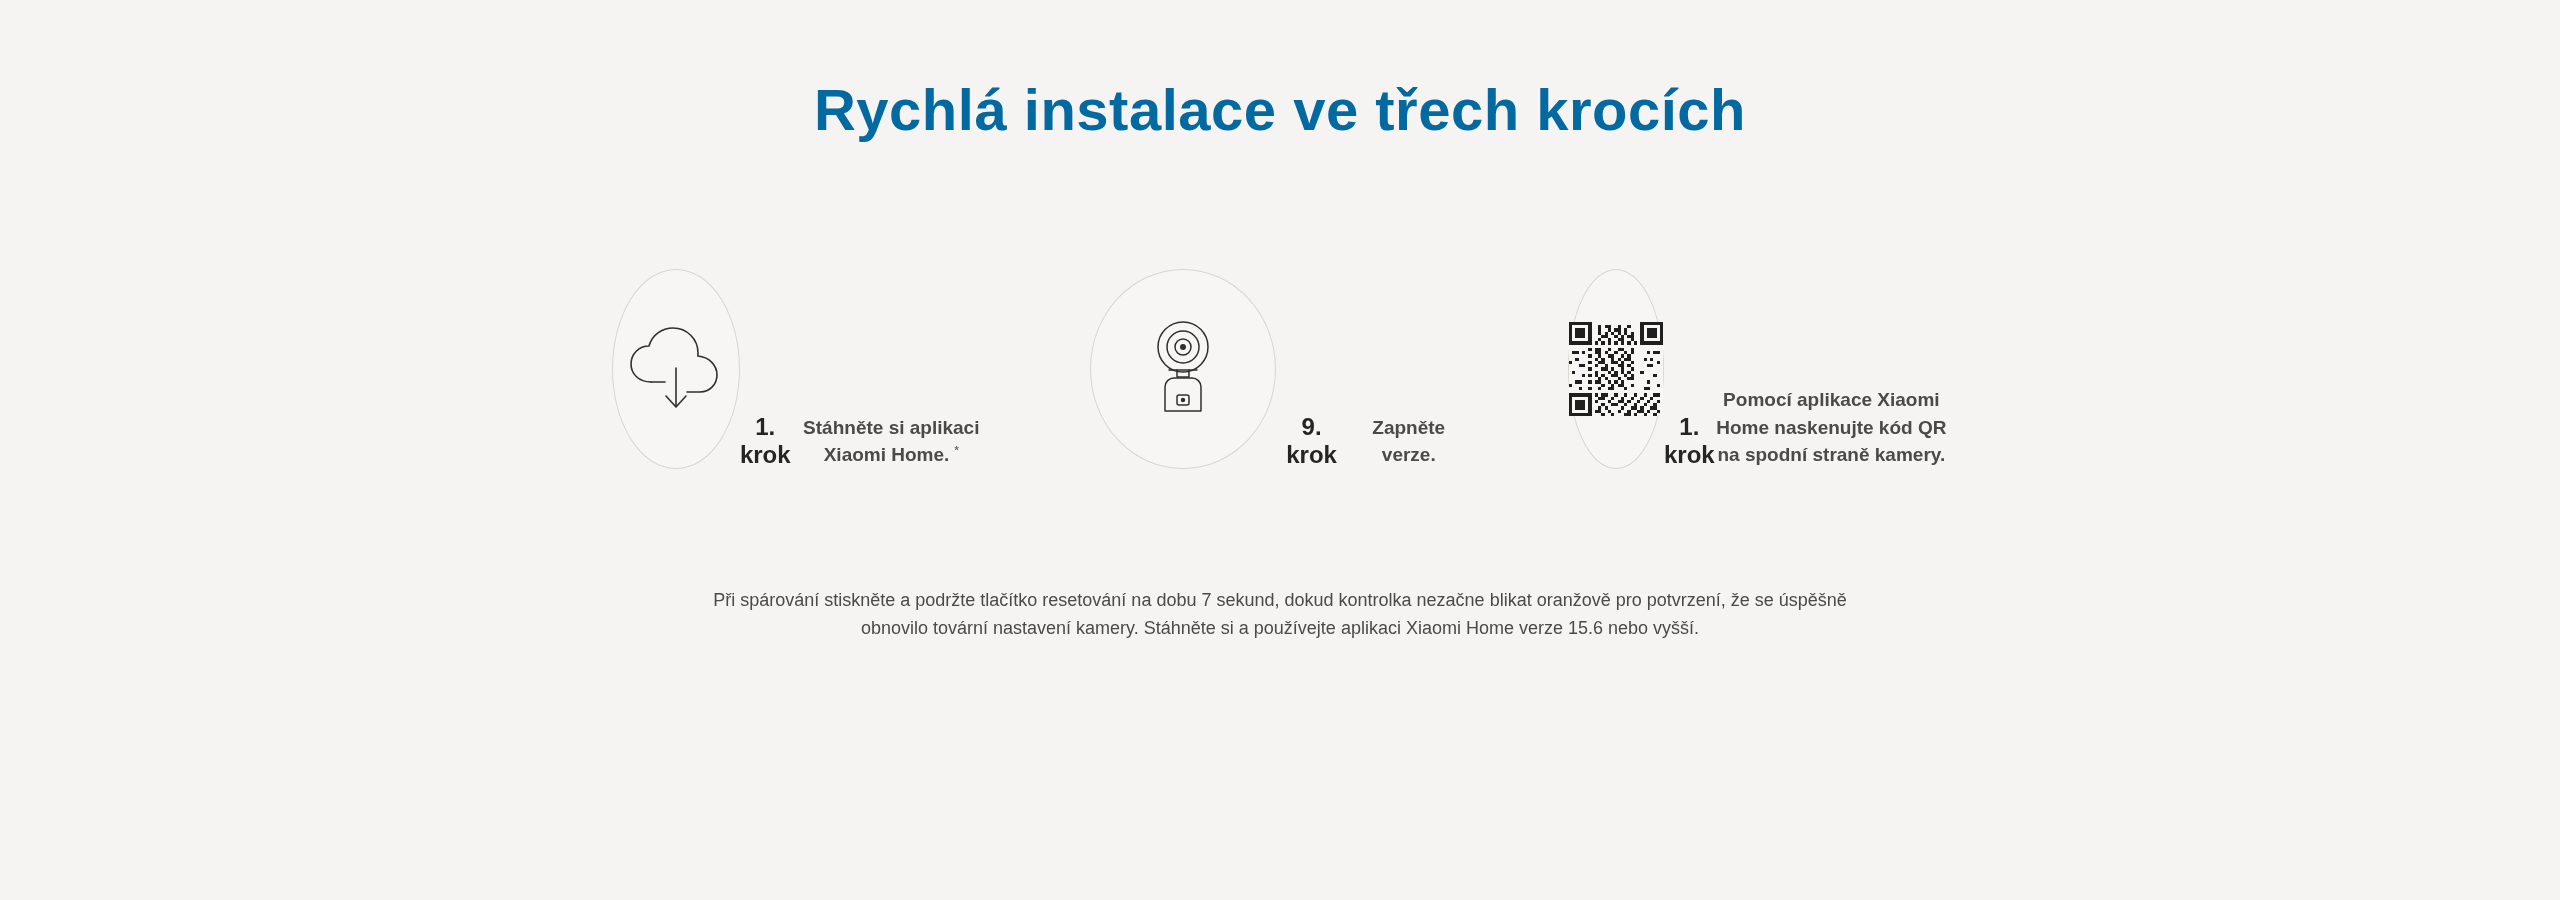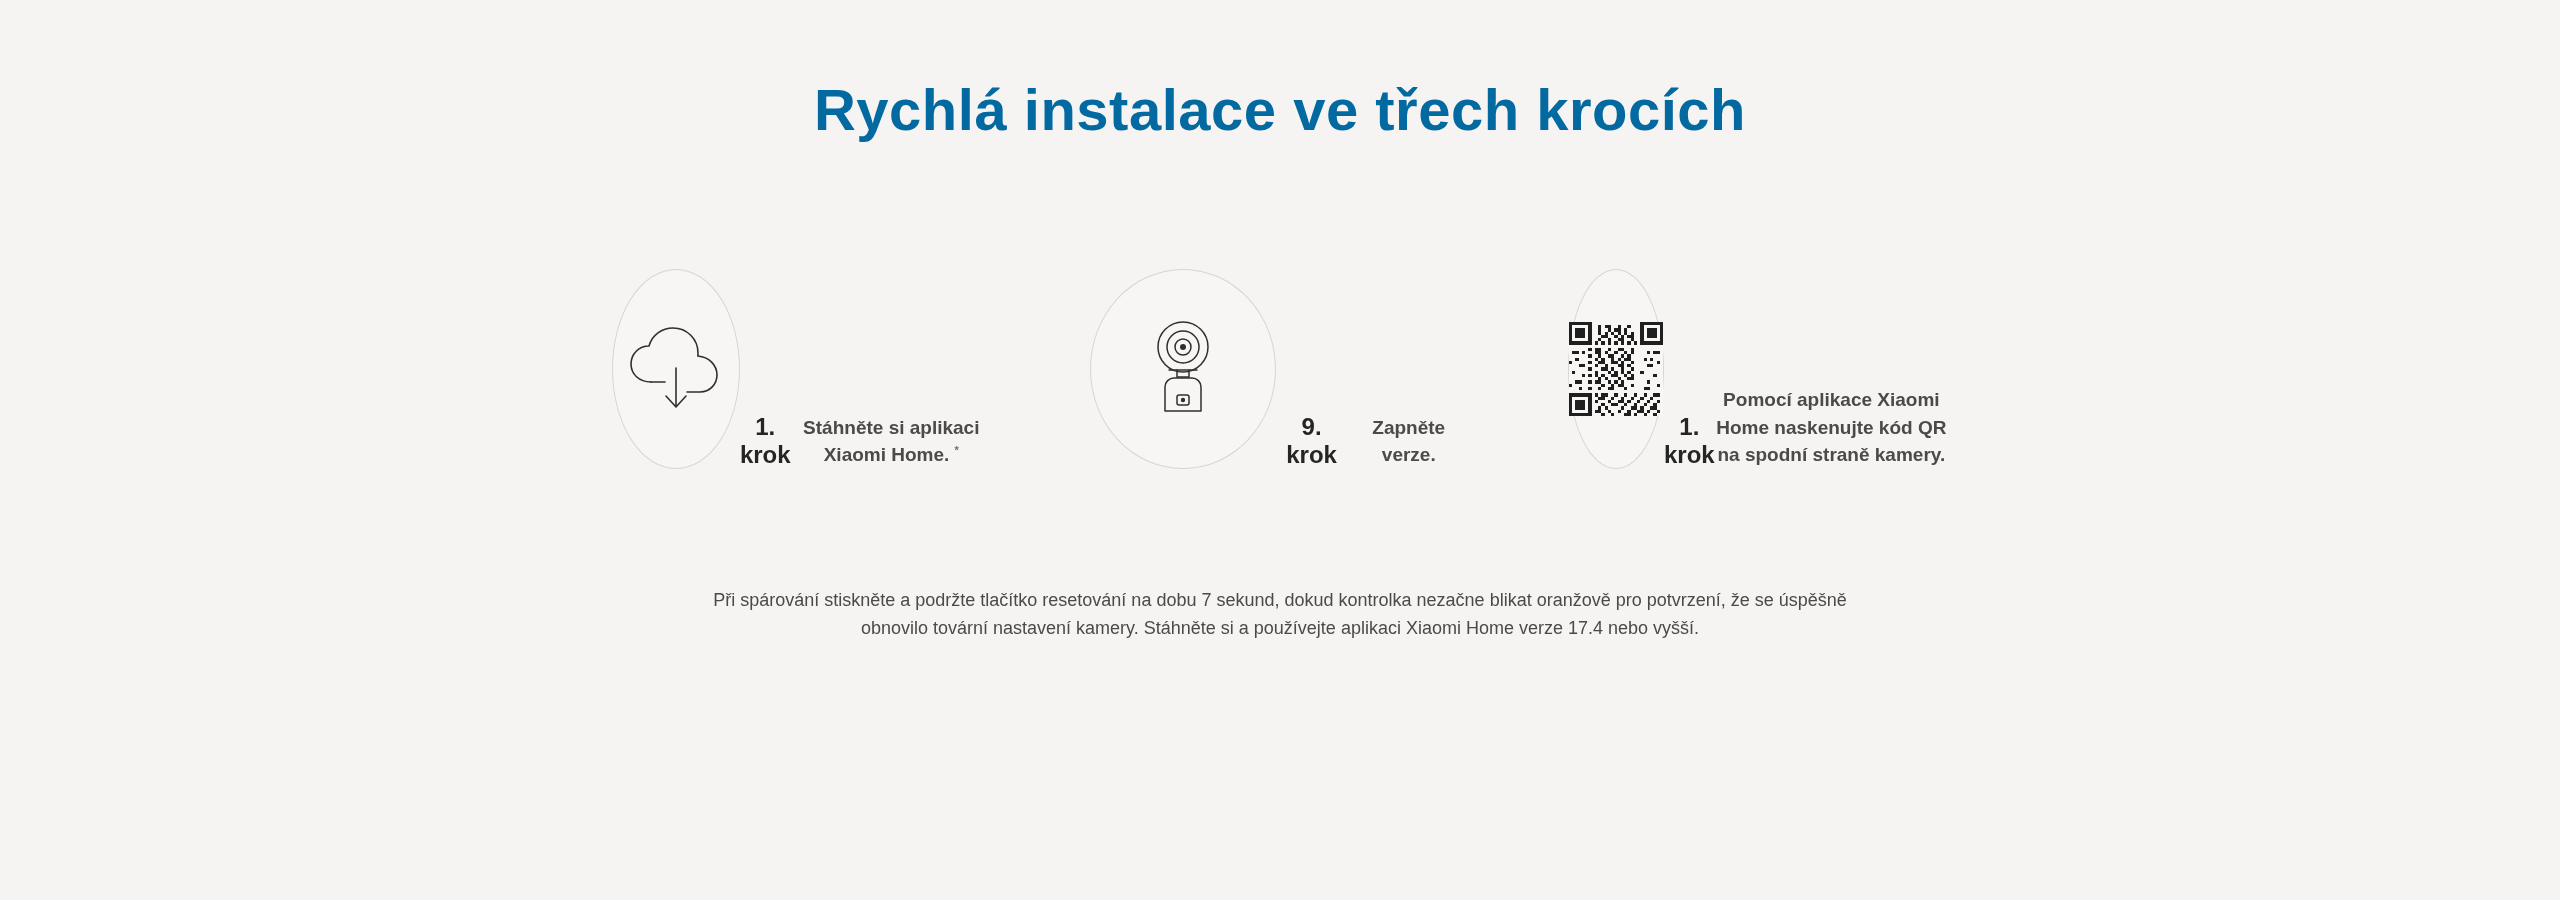--- a/index.html
+++ b/index.html
@@ -333,15 +333,15 @@
             </g>
           </svg>
         </span>
       </div>
       <div class="step-title">1. krok</div>
       <div class="step-desc"><span>Pomocí aplikace Xiaomi Home naskenujte kód QR na spodní straně kamery.</span></div>
     </div>
 
   </div>
 
-  <div class="note">Při spárování stiskněte a podržte tlačítko resetování na dobu 7 sekund, dokud kontrolka nezačne blikat oranžově pro potvrzení, že se úspěšně obnovilo tovární nastavení kamery. Stáhněte si a používejte aplikaci Xiaomi Home verze 17.4 nebo vyšší.</div>
+  <div class="note">Při spárování stiskněte a podržte tlačítko resetování na dobu 7 sekund, dokud kontrolka nezačne blikat oranžově pro potvrzení, že se úspěšně obnovilo tovární nastavení kamery. Stáhněte si a používejte aplikaci Xiaomi Home verze 15.6 nebo vyšší.</div>
 
 </div>
 
 </body></html>

